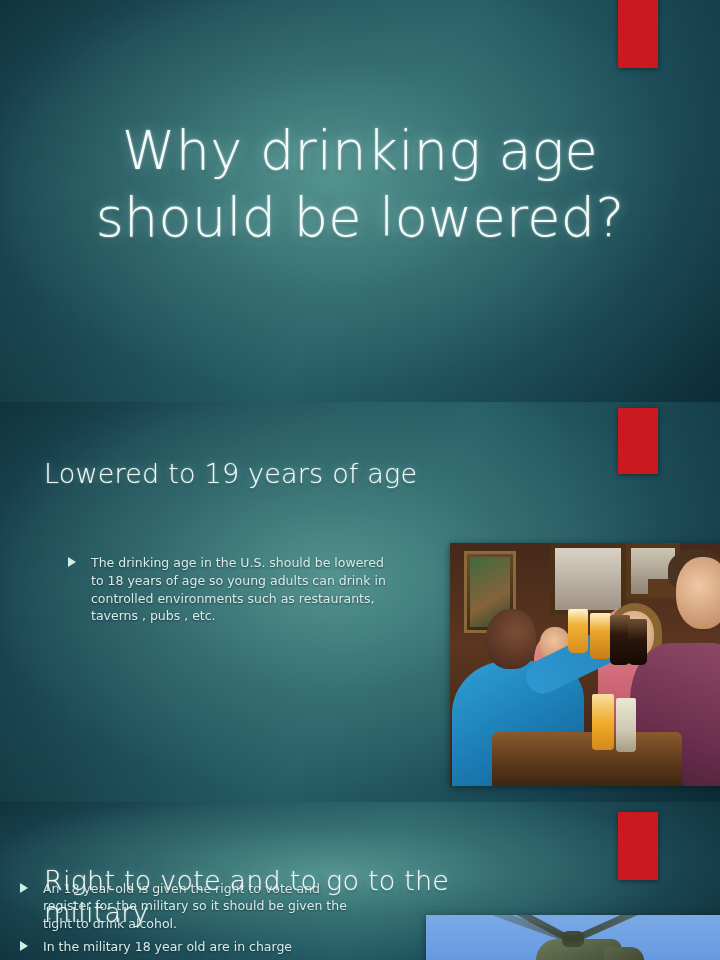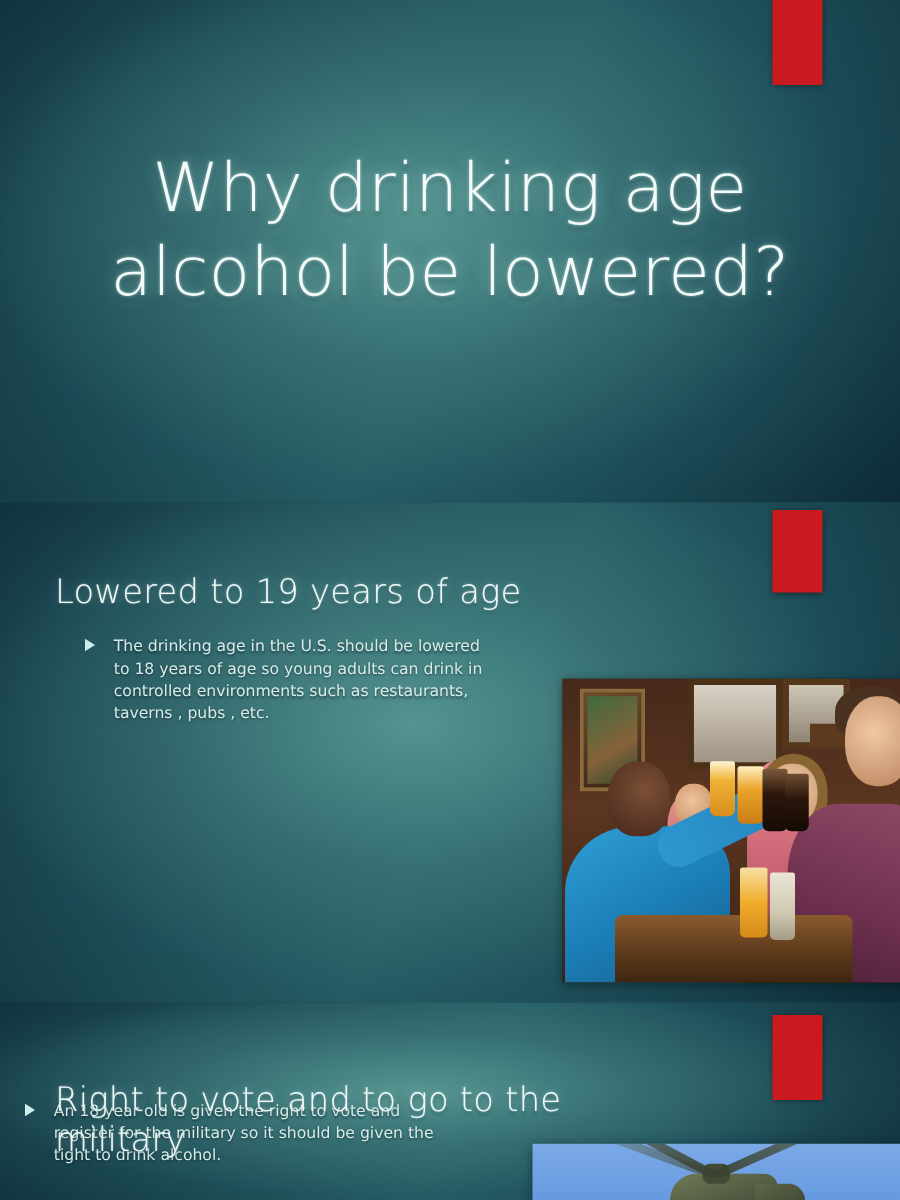--- a/index.html
+++ b/index.html
@@ -349,32 +349,32 @@
   }
   #blade-a { width: 126px; transform: rotate(-24deg); }
   #blade-b { width: 116px; transform: rotate(-152deg); }
   #blade-c { width: 96px;  transform: rotate(28deg); opacity: .75; }
   #blade-d { width: 88px;  transform: rotate(200deg); opacity: .65; }
 
   
   #heading-lowered { left: 44px;  top: 436px; width: 520px; }
   #heading-vote    { left: 44px;  top: 843px; width: 500px; }
 
-  #bullets-lowered { left: 66px; top: 508px; width: 330px; }
+  #bullets-lowered { left: 66px; top: 554px; width: 330px; }
   #bullets-vote    { left: 18px; top: 880px; width: 348px; }
   #bullets-vote .bullet-item { margin-bottom: 6px; line-height: 1.38; }
 </style>
 </head>
 <body>
 
 <div id="deck">
 
   <section class="slide" id="slide-title">
     <div class="accent-bar" id="accent-1"></div>
-    <h1 id="title-heading">Why drinking age alcohol be lowered?</h1>
+    <h1 id="title-heading">Why drinking age should be lowered?</h1>
   </section>
 
   <section class="slide" id="slide-lowered">
     <div class="accent-bar" id="accent-2"></div>
   </section>
 
   <h2 class="content-heading" id="heading-lowered">Lowered to 19 years of age</h2>
 
   <ul class="bullet-list" id="bullets-lowered">
     <li class="bullet-item">
@@ -415,20 +415,24 @@
 
   <section class="slide" id="slide-vote">
     <div class="accent-bar" id="accent-3"></div>
   </section>
 
   <ul class="bullet-list" id="bullets-vote">
     <li class="bullet-item">
       <span class="bullet-marker"></span>
       <span>An 18 year old is given the right to vote and register for the military so it should be given the tight to drink alcohol.</span>
     </li>
+    <li class="bullet-item">
+      <span class="bullet-marker"></span>
+      <span>In the military 18 year old are in charge</span>
+    </li>
   </ul>
 
   <h2 class="content-heading" id="heading-vote">Right to vote and to go to the military</h2>
 
   <figure class="photo" id="photo-heli">
     <div class="heli-blade" id="blade-c"></div>
     <div class="heli-blade" id="blade-d"></div>
     <div class="heli-body"></div>
     <div class="heli-nose"></div>
 

